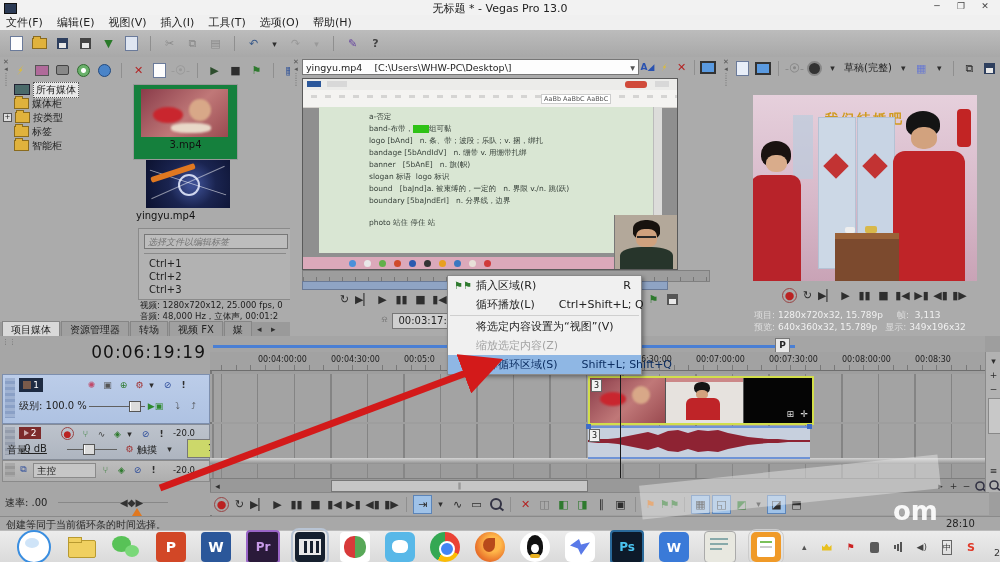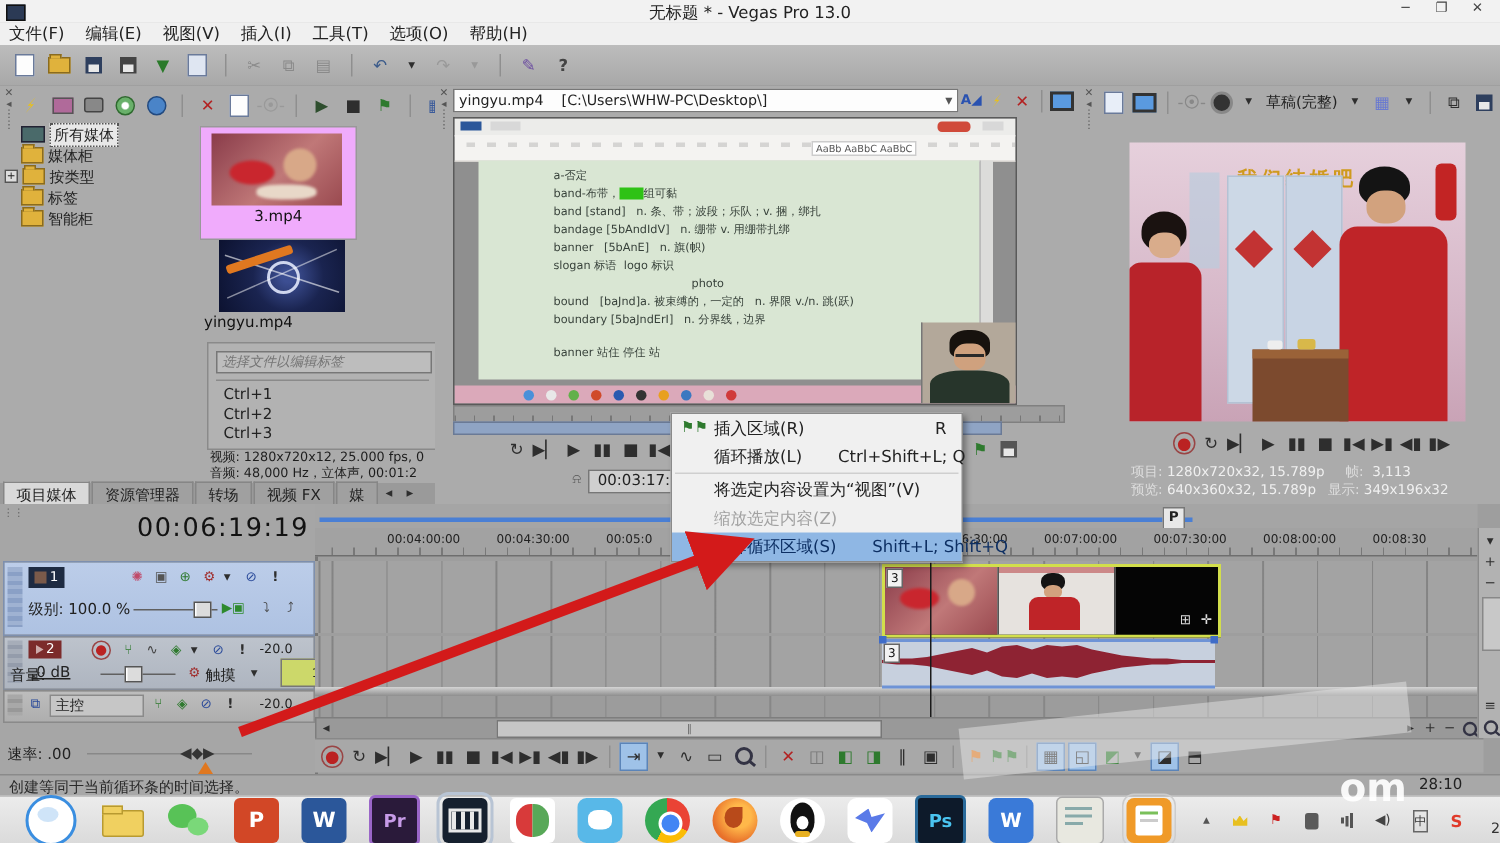--- a/index.html
+++ b/index.html
@@ -140,21 +140,21 @@
       <div class="flex" style="height:13px;gap:3px;margin-top:1px;">
         <span class="i-folder"></span>
         <span>标签</span>
       </div>
       <div class="flex" style="height:13px;gap:3px;margin-top:1px;">
         <span class="i-folder"></span>
         <span>智能柜</span>
       </div>
     </div>
 
-    <div class="abs" style="left:133px;top:27px;width:103px;height:74px;background:#f0abfc;border:1px solid #999;">
+    <div class="abs" style="left:133px;top:27px;width:103px;height:74px;background:#15803d;border:1px solid #999;">
       <div class="abs" style="left:7px;top:4px;width:87px;height:48px;background:linear-gradient(135deg,#8a3c4a,#c07878 55%,#9a4a50);overflow:hidden;">
         <span class="abs" style="left:12px;top:18px;width:30px;height:16px;background:#c9262e;border-radius:50%;filter:blur(1px);"></span>
         <span class="abs" style="left:48px;top:10px;width:22px;height:22px;background:#d8a888;border-radius:50%;filter:blur(1px);"></span>
         <span class="abs" style="left:30px;top:34px;width:40px;height:10px;background:#e8d8c8;border-radius:40%;filter:blur(1px);"></span>
       </div>
       <div class="abs" style="left:0;top:54px;width:103px;text-align:center;font-size:10px;color:#111;">3.mp4</div>
     </div>
     <div class="abs" style="left:146px;top:103px;width:84px;height:48px;background:radial-gradient(circle at 55% 50%,#3c4e92 8%,#1a2450 45%,#0c1230);overflow:hidden;">
       <span class="abs" style="left:32px;top:14px;width:18px;height:18px;border:2px solid #cfd6ee;border-radius:50%;"></span>
       <span class="abs" style="left:2px;top:22px;width:80px;height:1px;background:rgba(255,255,255,.6);transform:rotate(18deg);"></span>
@@ -219,28 +219,27 @@
       <div class="abs" style="left:0;top:11px;width:374px;height:17px;background:#f4f3f1;border-bottom:1px solid #d5d2ce;
            background-image:repeating-linear-gradient(to right,rgba(120,120,120,.25) 0 6px,transparent 6px 14px);background-size:100% 3px;background-repeat:no-repeat;background-position:8px 5px;">
         <span class="abs" style="left:238px;top:4px;font-size:6.5px;color:#555;background:#fff;border:1px solid #ccc;padding:0 2px;">AaBb AaBbC AaBbC</span>
       </div>
 
       <div class="abs" style="left:16px;top:28px;width:334px;height:146px;background:#d9e6d3;"></div>
       <div class="abs" style="left:350px;top:28px;width:8px;height:146px;background:#dcdcda;border-left:1px solid #bbb;"></div>
       <div class="abs" style="left:66px;top:32px;">
         <div class="docline">a-否定</div>
         <div class="docline flex" style="gap:0;"><span>band-布带，</span><span style="display:inline-block;width:16px;height:8px;background:#2fc216;"></span><span>组可黏</span></div>
-        <div class="docline">band [stand]   n. 条、带；波段；乐队；v. 捆，绑扎</div>
+        <div class="docline">logo [bAnd]   n. 条、带；波段；乐队；v. 捆，绑扎</div>
         <div class="docline">bandage [5bAndIdV]   n. 绷带 v. 用绷带扎绑</div>
         <div class="docline">banner   [5bAnE]   n. 旗(帜)</div>
         <div class="docline">slogan 标语  logo 标识</div>
-        <div class="docline" style="padding-left:92px;">photo</div>
         <div class="docline">bound   [baJnd]a. 被束缚的，一定的   n. 界限 v./n. 跳(跃)</div>
         <div class="docline">boundary [5baJndErI]   n. 分界线，边界</div>
-        <div class="docline" style="margin-top:10px;">banner 站住 停住 站</div>
+        <div class="docline" style="margin-top:10px;">photo 站住 停住 站</div>
       </div>
 
       <div class="abs flex" style="left:0;top:178px;width:374px;height:12px;background:#dba9ba;gap:8px;padding-left:46px;">
         <span style="width:7px;height:7px;border-radius:50%;background:#4a90d9;"></span>
         <span style="width:7px;height:7px;border-radius:50%;background:#e8e8e8;"></span>
         <span style="width:7px;height:7px;border-radius:50%;background:#62b04a;"></span>
         <span style="width:7px;height:7px;border-radius:50%;background:#d04a2a;"></span>
         <span style="width:7px;height:7px;border-radius:50%;background:#2a5ab0;"></span>
         <span style="width:7px;height:7px;border-radius:50%;background:#333;"></span>
         <span style="width:7px;height:7px;border-radius:50%;background:#e8a020;"></span>
@@ -542,21 +541,21 @@
       <span class="gi" style="color:#2e7a2e;">◩</span>
       <span class="gi sm">▾</span>
       <span class="gi active-blue">◪</span>
       <span class="gi">⬒</span>
     </div>
 
     <div class="abs" style="left:0;top:180px;width:1000px;height:14px;background:#a8a8a8;border-top:1px solid #8a8a8a;">
       <span class="abs" style="left:6px;top:1px;font-size:10px;color:#2a2a2a;">创建等同于当前循环条的时间选择。</span>
       <span class="abs" style="left:946px;top:1px;font-size:10px;color:#222;">28:10</span>
     </div>
-    <span class="abs" style="left:893px;top:160px;font-size:26px;font-weight:bold;color:rgba(255,255,255,.92);z-index:9;margin-top:15px;">om</span>
+    <span class="abs" style="left:893px;top:160px;font-size:26px;font-weight:bold;color:rgba(255,255,255,.92);z-index:9;">om</span>
   </div>
 
   <div class="abs" style="left:447px;top:275px;width:193px;background:#f0f0f0;border:1px solid #8a8a8a;box-shadow:2px 2px 4px rgba(0,0,0,.35);z-index:50;">
     <div class="menu-item">
       <span class="abs" style="left:6px;color:#2e7a2e;font-size:10px;">⚑⚑</span>
       <span>插入区域(R)</span>
       <span class="sc">R</span>
     </div>
     <div class="menu-item">
       <span>循环播放(L)</span>

